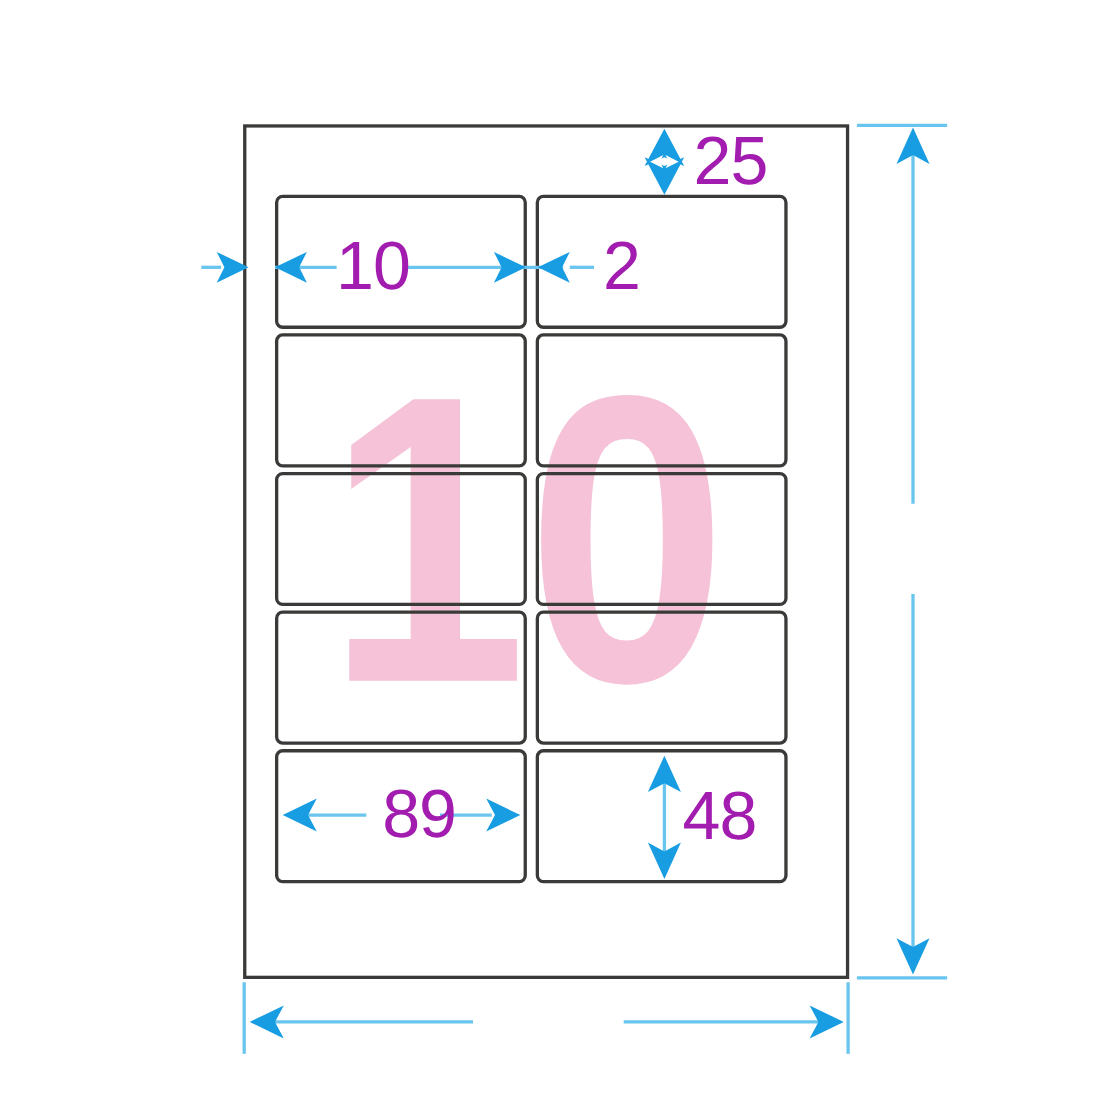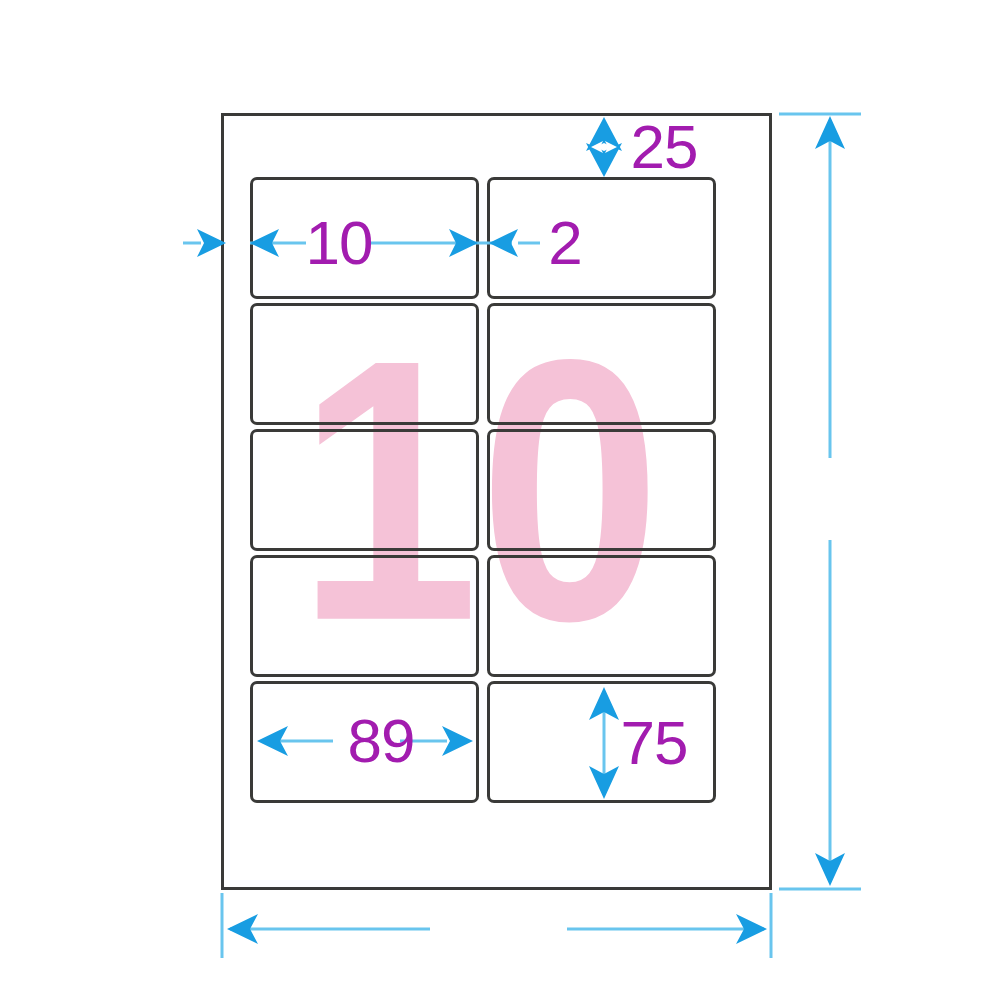--- a/index.html
+++ b/index.html
@@ -107,14 +107,14 @@
       <path d="M604,699 V787"></path>
       <polygon points="604,687 589,720 604,712 619,720"></polygon>
       <polygon points="604,799 589,766 604,774 619,766"></polygon>
     </g>
   </svg>
 
   <span class="dim" style="left:664px;top:147px;">25</span>
   <span class="dim" style="left:339px;top:243px;">10</span>
   <span class="dim" style="left:565px;top:243px;">2</span>
   <span class="dim" style="left:381px;top:741px;">89</span>
-  <span class="dim" style="left:654px;top:743px;">75</span>
+  <span class="dim" style="left:654px;top:743px;">48</span>
 </div>
 
 </body></html>

